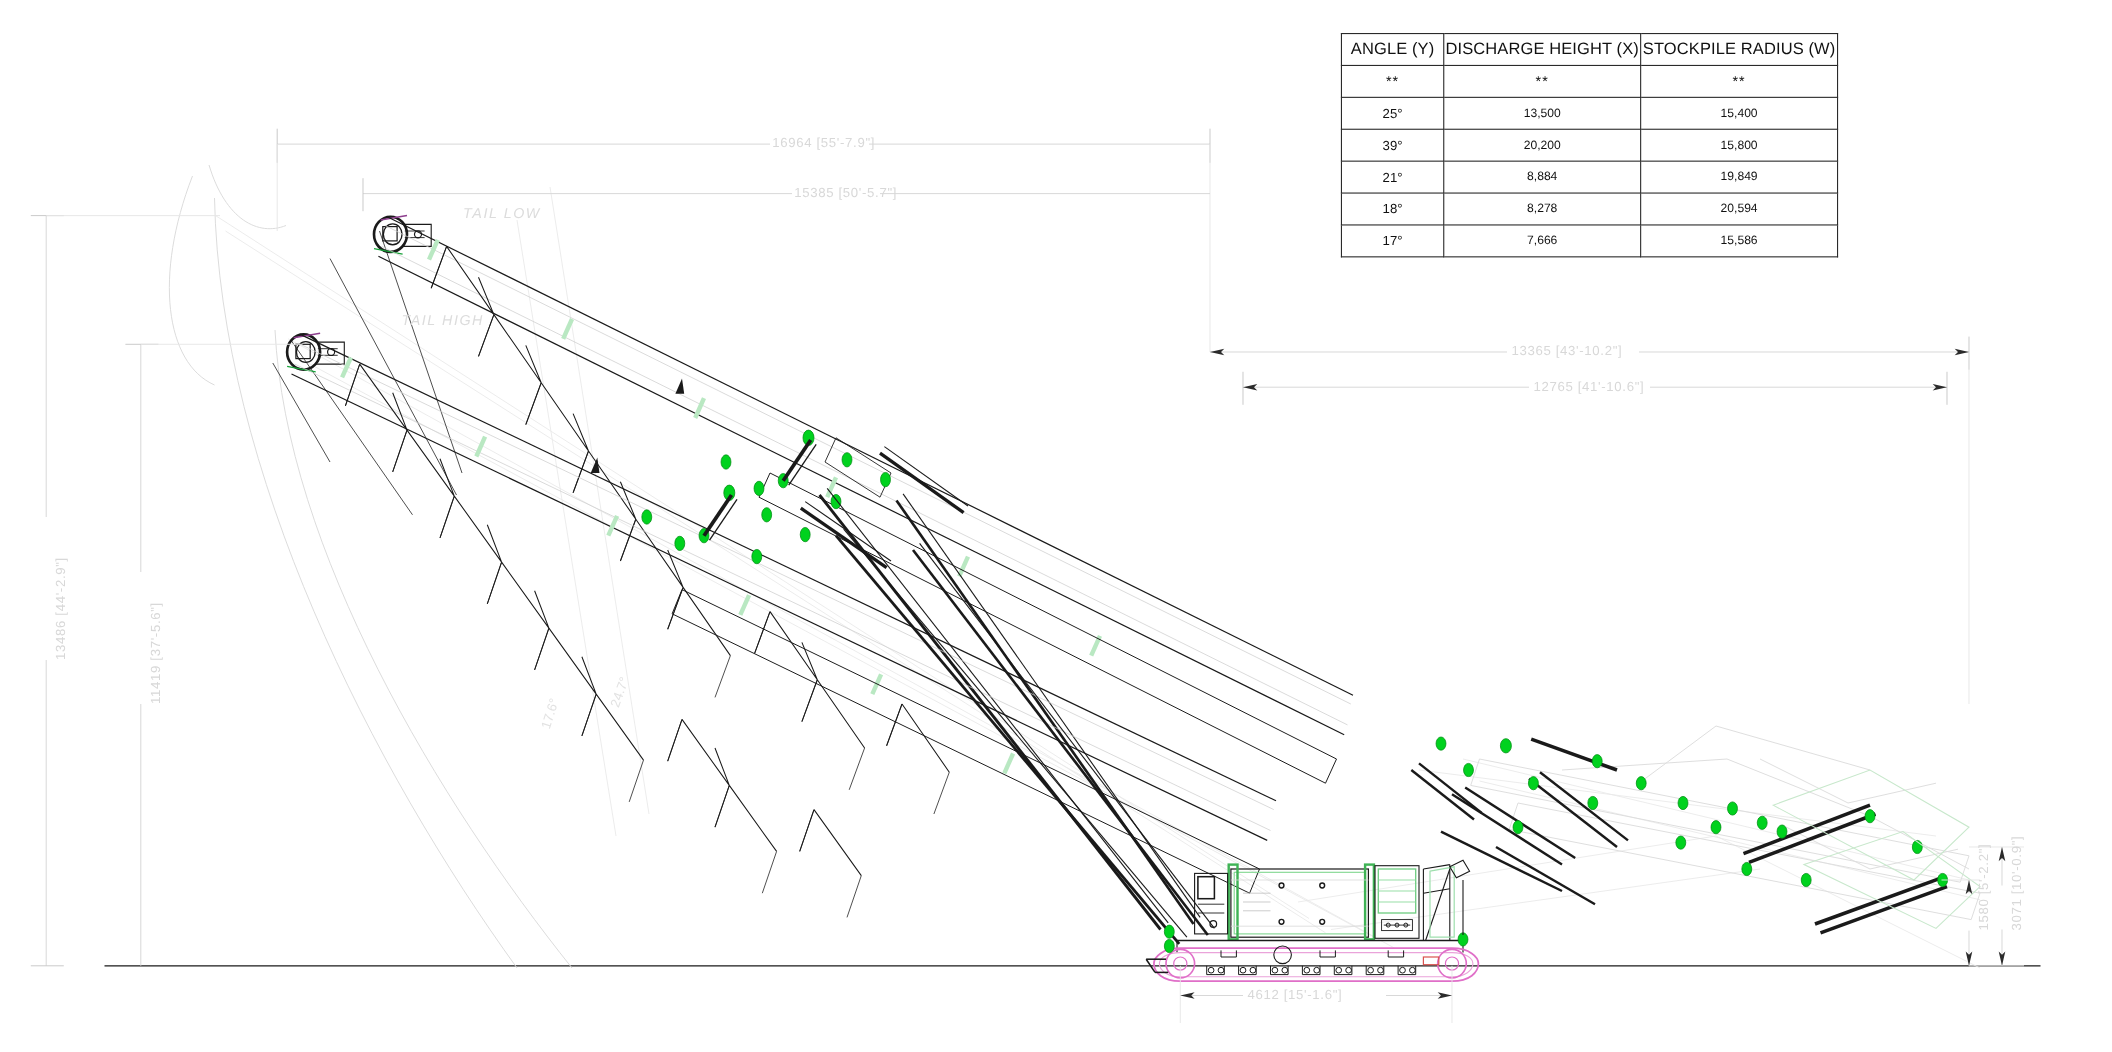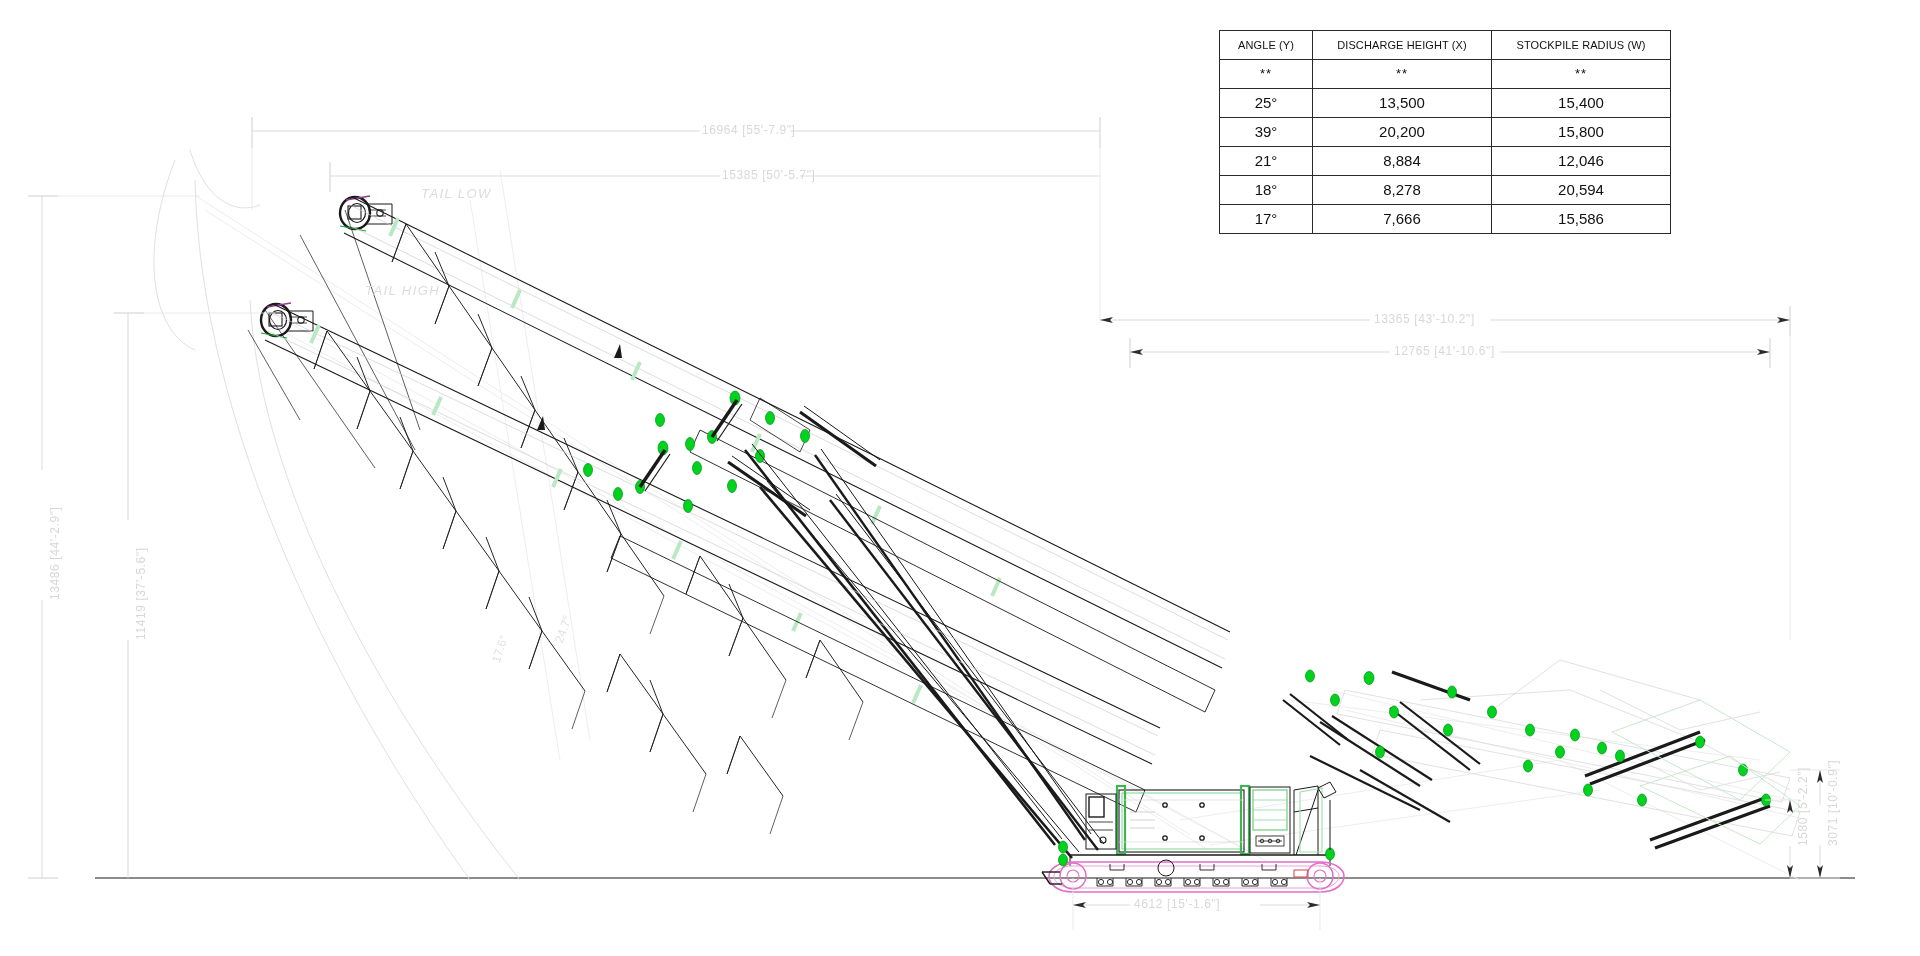--- a/index.html
+++ b/index.html
@@ -22,23 +22,23 @@
   #spec-table th,#spec-table td{
     border:1px solid #2a2a2a;
     text-align:center;
     color:#111111;
     font-weight:400;
     white-space:nowrap;
     padding:0;
     height:28px;
     line-height:28px;
   }
-  #spec-table th{font-size:11px;letter-spacing:.1px;}
-  #spec-table td{font-size:15px;}
-  #spec-table td.ang{font-size:15px;}
+  #spec-table th{font-size:15px;letter-spacing:.1px;}
+  #spec-table td{font-size:11px;}
+  #spec-table td.ang{font-size:12px;}
   #spec-table .col-a{width:92px;}
   #spec-table .col-b{width:178px;margin-left:40px;}
   #spec-table .col-c{width:178px;}
   #spec-table tr.stars td{font-size:13px;letter-spacing:1px;}
 
   
   .dimtext{
     position:absolute;
     font-family:"Liberation Sans", sans-serif;
     font-size:12px;
@@ -540,21 +540,21 @@
         <td>15,400</td>
       </tr>
       <tr>
         <td class="ang">39°</td>
         <td>20,200</td>
         <td>15,800</td>
       </tr>
       <tr>
         <td class="ang">21°</td>
         <td>8,884</td>
-        <td>12,046</td>
+        <td>19,849</td>
       </tr>
       <tr>
         <td class="ang">18°</td>
         <td>8,278</td>
         <td>20,594</td>
       </tr>
       <tr>
         <td class="ang">17°</td>
         <td>7,666</td>
         <td>15,586</td>

